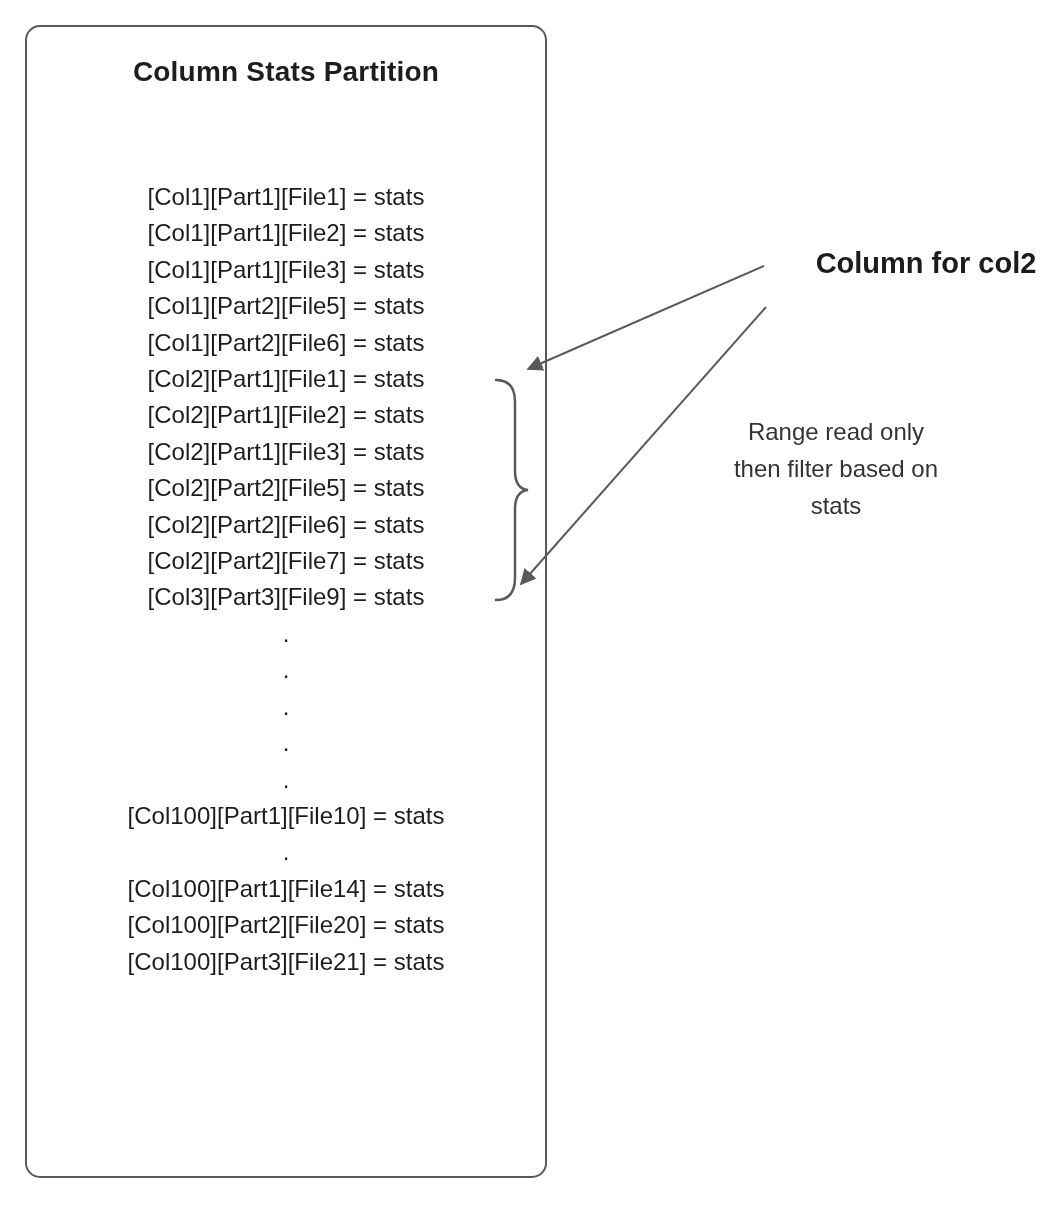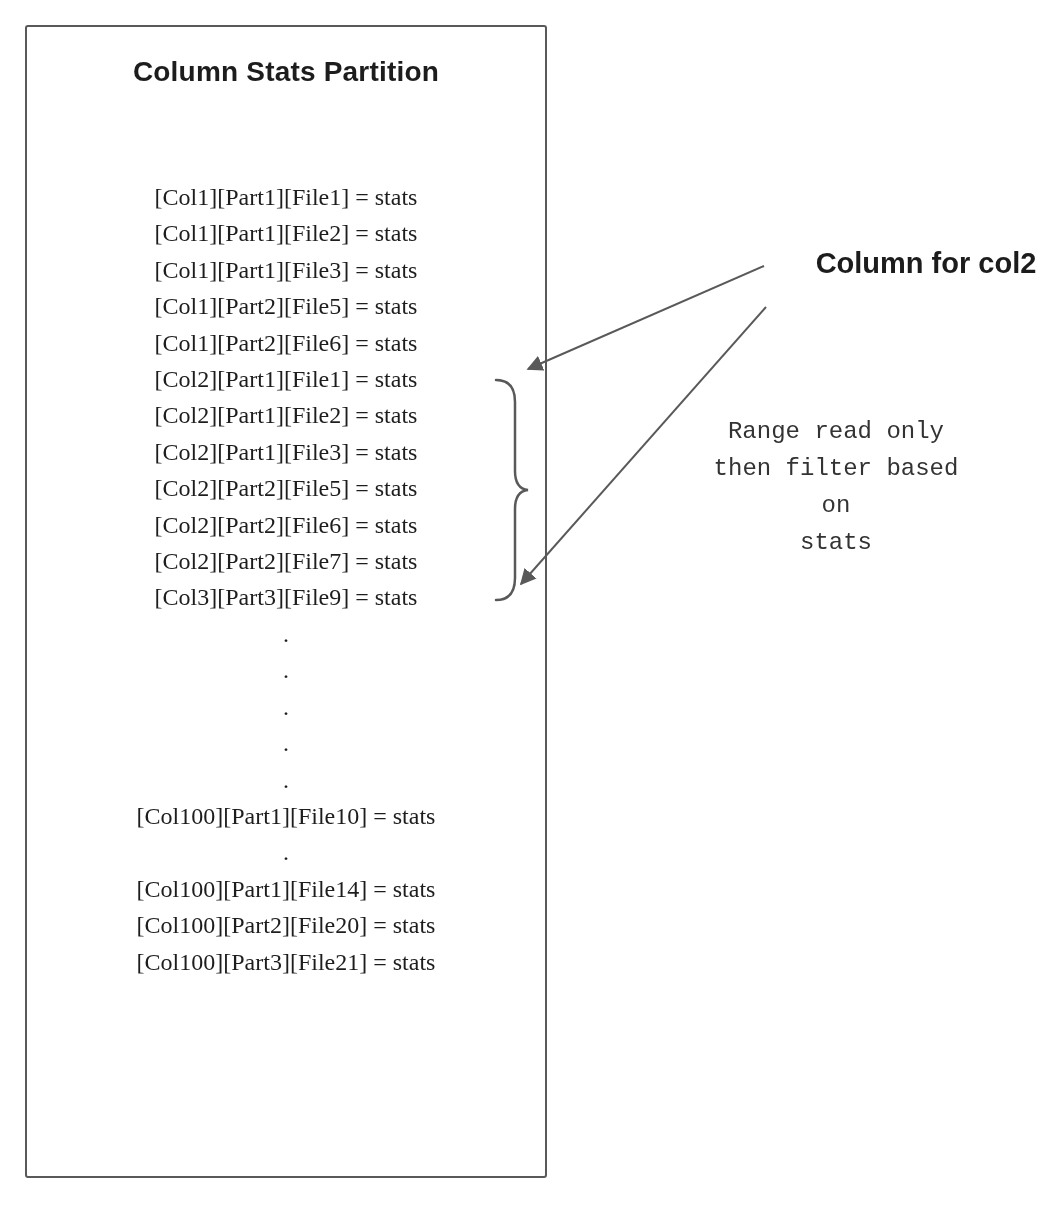--- a/index.html
+++ b/index.html
@@ -12,36 +12,35 @@
     font-family: "Liberation Sans", sans-serif;
     overflow: hidden;
   }
   .partition-box {
     position: absolute;
     left: 25px;
     top: 25px;
     width: 522px;
     height: 1153px;
     border: 2px solid #595959;
-    border-radius: 3px;
+    border-radius: 15px;
     background: #ffffff;
     padding-top: 28px;
   }
   .box-title {
     text-align: center;
     font-size: 28px;
     font-weight: bold;
     color: #1d1d1d;
     line-height: 34px;
     letter-spacing: 0.2px;
   }
   .entry-list {
     margin-top: 90px;
     text-align: center;
-    font-family: Liberation Serif, serif;
   }
   .entry {
     font-size: 24px;
     line-height: 36.4px;
     color: #1d1d1d;
     white-space: pre;
   }
   .overlay {
     position: absolute;
     left: 0;
@@ -61,21 +60,20 @@
     text-align: center;
     line-height: 34px;
   }
   .note {
     position: absolute;
     left: 695px;
     top: 413px;
     width: 282px;
     text-align: center;
     color: #333333;
-    font-family: Liberation Mono, monospace;
   }
   .note-line {
     font-size: 24px;
     line-height: 37px;
     color: #333333;
   }
 </style>
 </head>
 <body>
 

